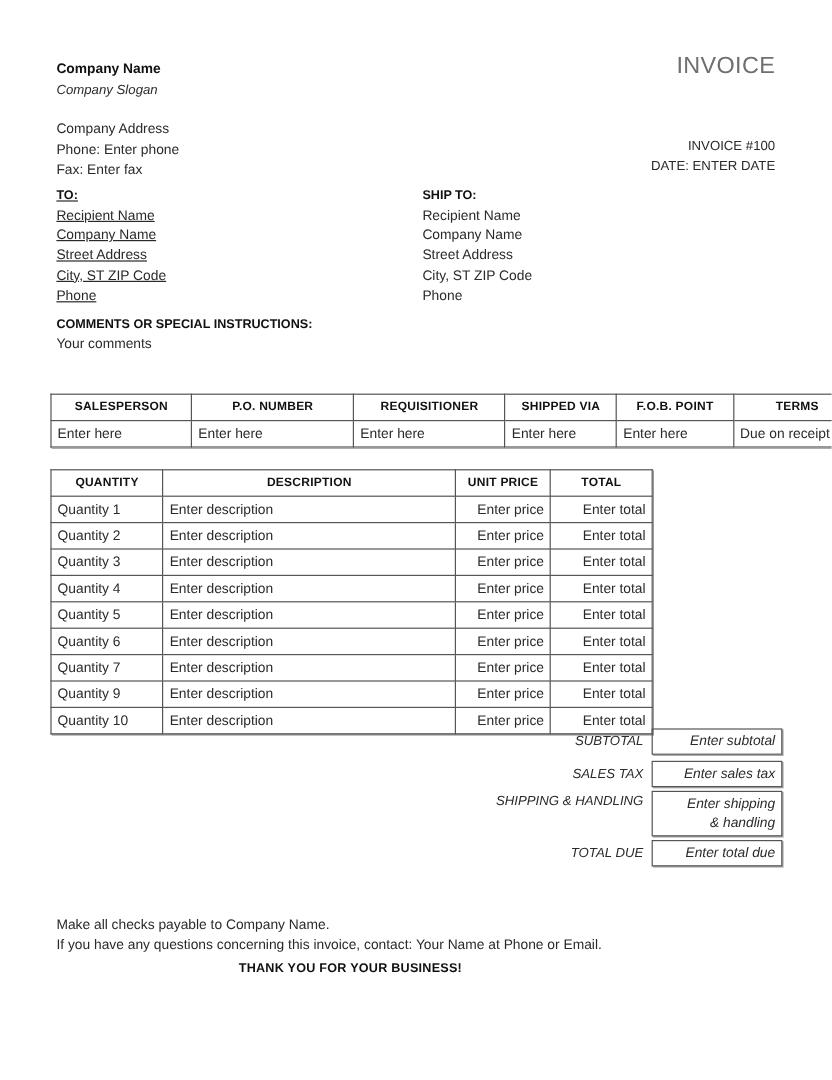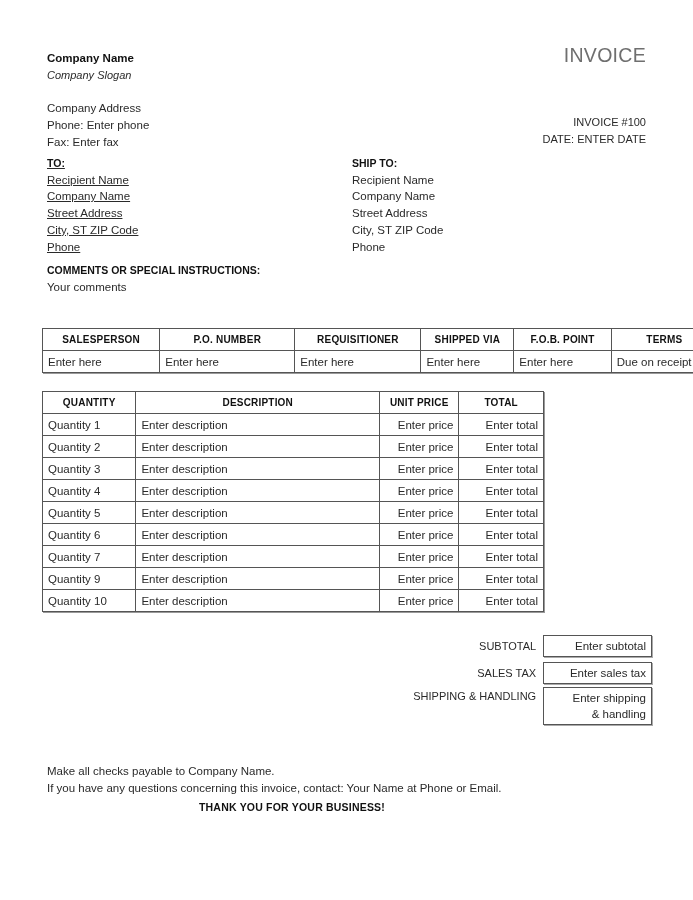--- a/index.html
+++ b/index.html
@@ -45,21 +45,21 @@
     letter-spacing: 0.2px;
   }
   table td { padding: 0 5px; margin-top: 19px; }
   .outer-shadow { box-shadow: 1px 1px 0 #999; }
   table.bordered { border: 1.5px solid #222; }
 
   #info-table { left: 42px; top: 328px; width: 676px; }
   #items-table { left: 42px; top: 391px; width: 502px; }
   .r { text-align: right; }
 
-  #totals { left: 400px; top: 635px; width: 252px; }
+  #totals { left: 400px; top: 607px; width: 252px; font-style: italic; }
   .tot-row { display: flex; align-items: stretch; }
   .tot-label {
     width: 156px; text-align: right; padding-right: 7px;
     font-size: 11px; color: #2a2a2a; display: flex; align-items: center; justify-content: flex-end;
   }
   .tot-val {
     width: 118px; border: 1px solid #555; border-top: none;
     text-align: right; padding: 2px 5px; font-size: 11.5px; line-height: 16px;
     box-shadow: 1px 1px 0 #aaa;
   }
@@ -218,19 +218,23 @@
     <div class="tot-label">SALES TAX</div>
     <div class="tot-val" style="border-top:1px solid #555;">Enter sales tax</div>
   </div>
   <div class="tot-row" style="margin-top:3px;">
     <div class="tot-label twoline">SHIPPING &amp; HANDLING</div>
     <div class="tot-val" style="border-top:1px solid #555;">
       <div>Enter shipping</div>
       <div>&amp; handling</div>
     </div>
   </div>
+  <div class="tot-row" style="margin-top:3px;">
+    <div class="tot-label">TOTAL DUE</div>
+    <div class="tot-val" style="border-top:1px solid #555;">Enter total due</div>
+  </div>
 </div>
 
 <div id="footer" class="abs">
   <div class="line">Make all checks payable to Company Name.</div>
   <div class="line">If you have any questions concerning this invoice, contact: Your Name at Phone or Email.</div>
 </div>
 <div id="thanks" class="abs">THANK YOU FOR YOUR BUSINESS!</div>
 
 </body></html>

